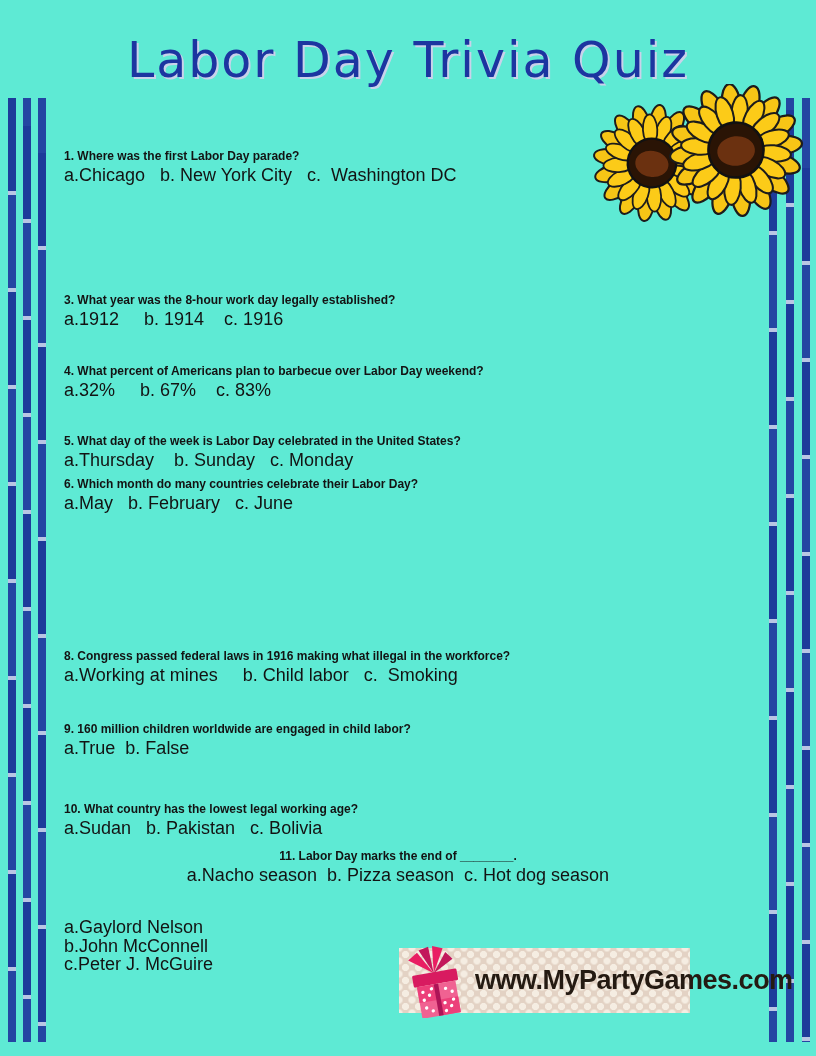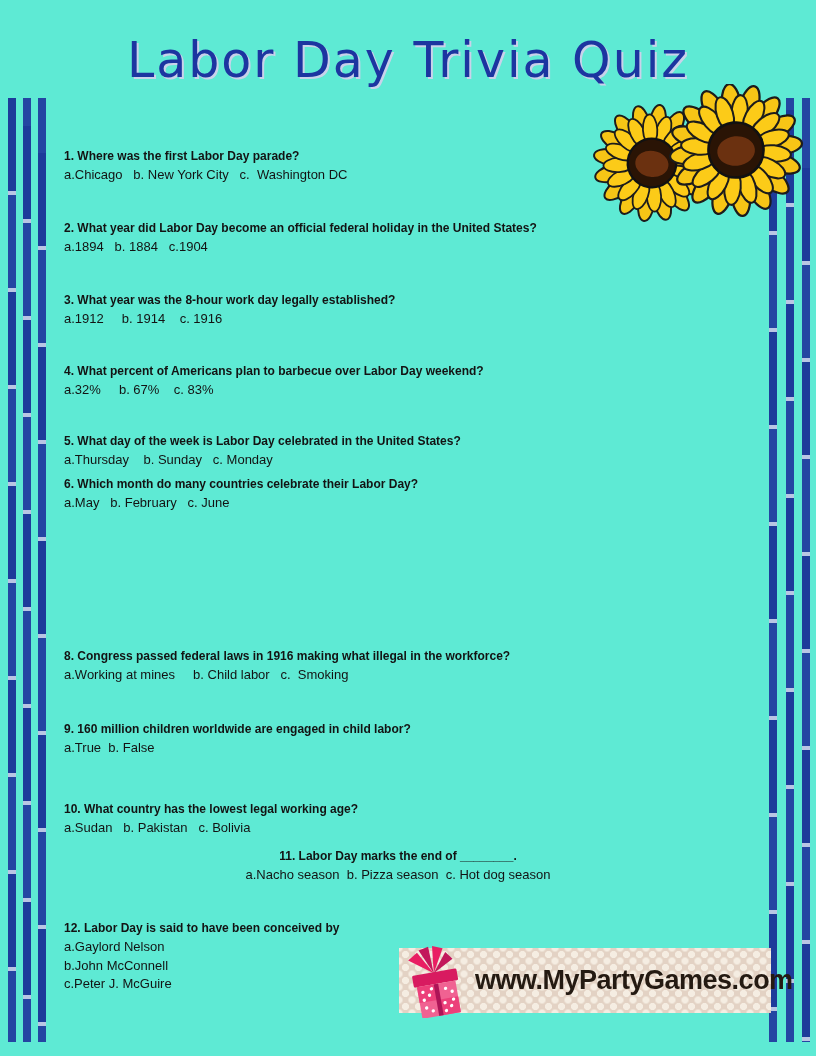--- a/index.html
+++ b/index.html
@@ -67,21 +67,21 @@
     width: 668px;
     z-index: 2;
   }
   .q-title {
     font-size: 12px;
     font-weight: bold;
     line-height: 20px;
     color: #131313;
   }
   .q-answers {
-    font-size: 13px;
+    font-size: 18px;
     line-height: 18.5px;
     color: #131313;
     white-space: pre-wrap;
   }
   .qb0  { top: 146px; }
   .qb1  { top: 218px; }
   .qb2  { top: 290px; }
   .qb3  { top: 361px; }
   .qb4  { top: 431px; }
   .qb5  { top: 474px; }
@@ -90,21 +90,21 @@
   .qb8  { top: 719px; }
   .qb9  { top: 791px; margin-top: 8px; }
   .qb10 { top: 846px; text-align: center; }
   .qb11 { top: 918px; }
 
   
   .footer-banner {
     position: absolute;
     left: 399px;
     top: 948px;
-    width: 372px;
+    width: 291px;
     height: 65px;
     background-color: #e3d2c4;
     background-image:
       radial-gradient(circle, #f5ede2 3.2px, rgba(245,237,226,0) 3.9px),
       radial-gradient(circle, #f5ede2 3.2px, rgba(245,237,226,0) 3.9px);
     background-size: 13px 13px, 13px 13px;
     background-position: 0 0, 6.5px 6.5px;
     z-index: 2;
   }
   .gift {
@@ -250,24 +250,20 @@
       </g>
     </defs>
     <use href="#flower" transform="translate(74,79) scale(0.9) rotate(8)"></use>
     <use href="#flower" transform="translate(158,66) scale(1.02) rotate(-6)"></use>
   </svg>
 
   <div class="q-block qb0">
     <div class="q-title">1. Where was the first Labor Day parade?</div>
     <div class="q-answers">a.Chicago   b. New York City   c.  Washington DC</div>
   </div>
-  <div class="q-block qb1">
-    <div class="q-title">2. What year did Labor Day become an official federal holiday in the United States?</div>
-    <div class="q-answers">a.1894   b. 1884   c.1904</div>
-  </div>
   <div class="q-block qb2">
     <div class="q-title">3. What year was the 8-hour work day legally established?</div>
     <div class="q-answers">a.1912     b. 1914    c. 1916</div>
   </div>
   <div class="q-block qb3">
     <div class="q-title">4. What percent of Americans plan to barbecue over Labor Day weekend?</div>
     <div class="q-answers">a.32%     b. 67%    c. 83%</div>
   </div>
   <div class="q-block qb4">
     <div class="q-title">5. What day of the week is Labor Day celebrated in the United States?</div>
@@ -287,21 +283,20 @@
   </div>
   <div class="q-block qb9">
     <div class="q-title">10. What country has the lowest legal working age?</div>
     <div class="q-answers">a.Sudan   b. Pakistan   c. Bolivia</div>
   </div>
   <div class="q-block qb10">
     <div class="q-title">11. Labor Day marks the end of ________.</div>
     <div class="q-answers">a.Nacho season  b. Pizza season  c. Hot dog season</div>
   </div>
   <div class="q-block qb11">
-    <div class="q-title">12. Labor Day is said to have been conceived by</div>
     <div class="q-answers">a.Gaylord Nelson
 b.John McConnell
 c.Peter J. McGuire</div>
   </div>
 
   <div class="footer-banner">
     <svg class="gift" viewBox="0 0 70 72" xmlns="http://www.w3.org/2000/svg">
       <g transform="rotate(-10 35 40)">
         <polygon points="35,27 12,10 22,4" fill="#e91e63"></polygon>
         <polygon points="35,27 24,2 34,0" fill="#c2185b"></polygon>

